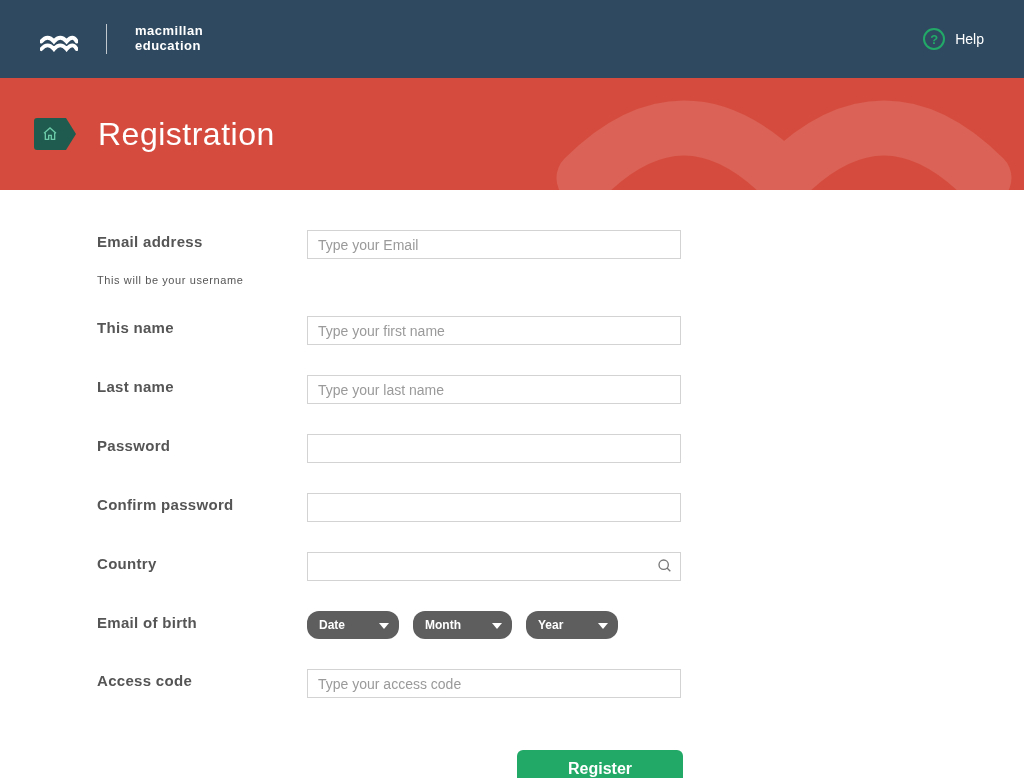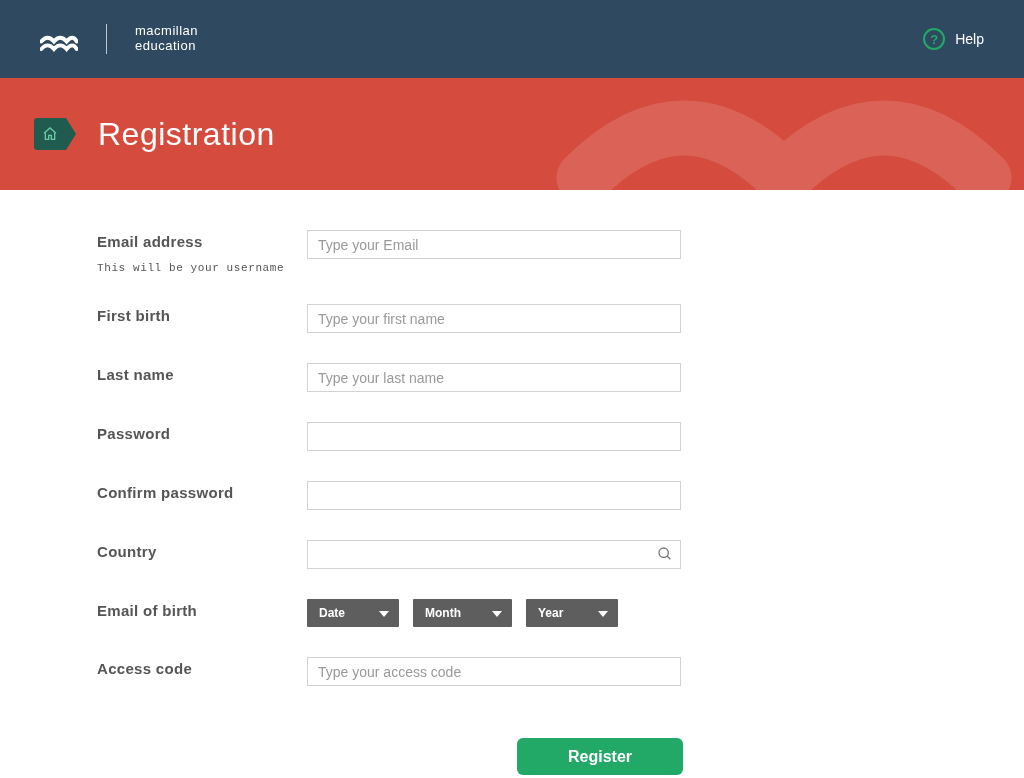--- a/index.html
+++ b/index.html
@@ -20,20 +20,21 @@
       display: flex;
       align-items: center;
       justify-content: space-between;
       padding: 0 40px;
     }
     .logo-wrap {
       display: flex;
       align-items: center;
       gap: 24px;
       color: #fff;
+      font-weight: bold;
     }
     .logo-mark {
       display: flex;
       align-items: center;
     }
     .logo-mark svg {
       height: 26px;
     }
     .logo-sep {
       width: 1px;
@@ -129,22 +130,21 @@
     .form-label {
       color: #555;
       font-size: 15px;
       font-weight: bold;
       letter-spacing: 0.3px;
     }
     .form-sublabel {
       color: #555;
       font-size: 11px;
       letter-spacing: 0.6px;
-      margin-top: 12px;
-      font-family: Liberation Mono, monospace;
+      margin-top: 24px;
     }
     .form-input-col {
       width: 374px;
     }
     .text-input {
       width: 100%;
       height: 29px;
       border: 1px solid #d3d3d3;
       padding: 0 10px;
       font-size: 14px;
@@ -166,21 +166,21 @@
     }
     .dob-selects {
       display: flex;
       gap: 14px;
     }
     .dob-select {
       background: #5e5e5e;
       color: #fff;
       height: 28px;
       border: none;
-      border-radius: 1px;
+      border-radius: 12px;
       display: flex;
       align-items: center;
       justify-content: space-between;
       padding: 0 10px 0 12px;
       font-size: 12px;
       font-weight: bold;
       cursor: pointer;
     }
     .dob-select .caret {
       margin-left: 18px;
@@ -246,21 +246,21 @@
       <div class="form-label">Email address</div>
       <div class="form-sublabel">This will be your username</div>
     </div>
     <div class="form-input-col">
       <input type="text" class="text-input" placeholder="Type your Email" style="">
     </div>
   </div>
 
   <div class="form-row">
     <div class="form-label-col">
-      <div class="form-label">First birth</div>
+      <div class="form-label">This name</div>
     </div>
     <div class="form-input-col">
       <input type="text" class="text-input" placeholder="Type your first name" style="">
     </div>
   </div>
 
   <div class="form-row">
     <div class="form-label-col">
       <div class="form-label">Last name</div>
     </div>

